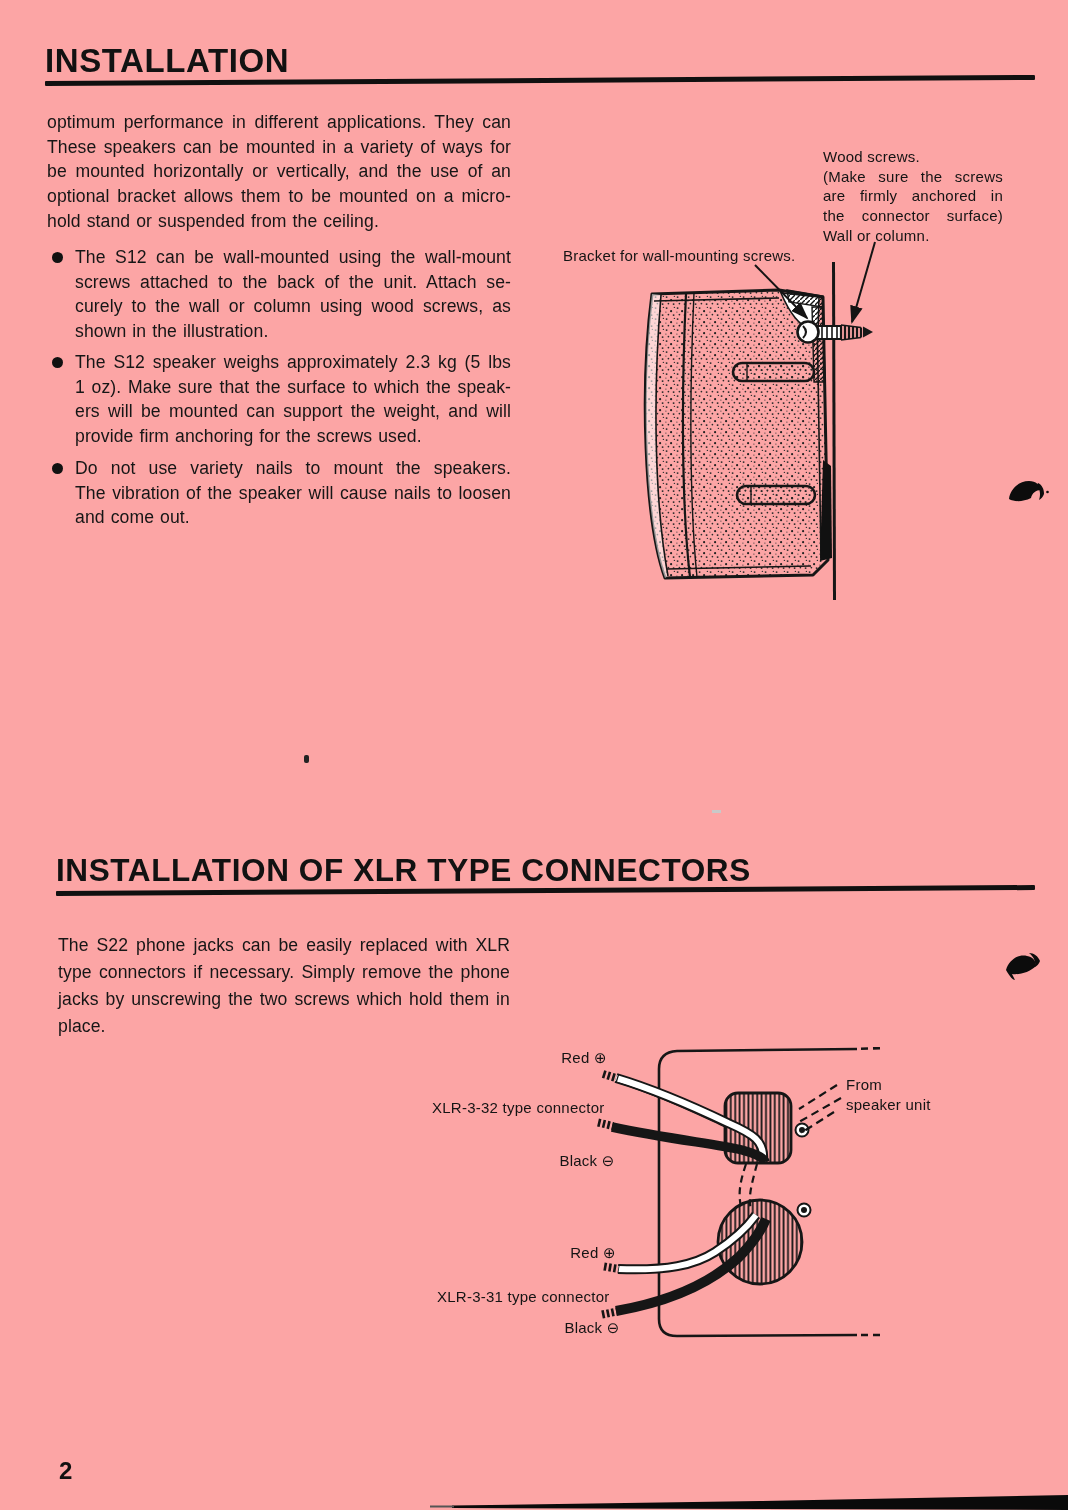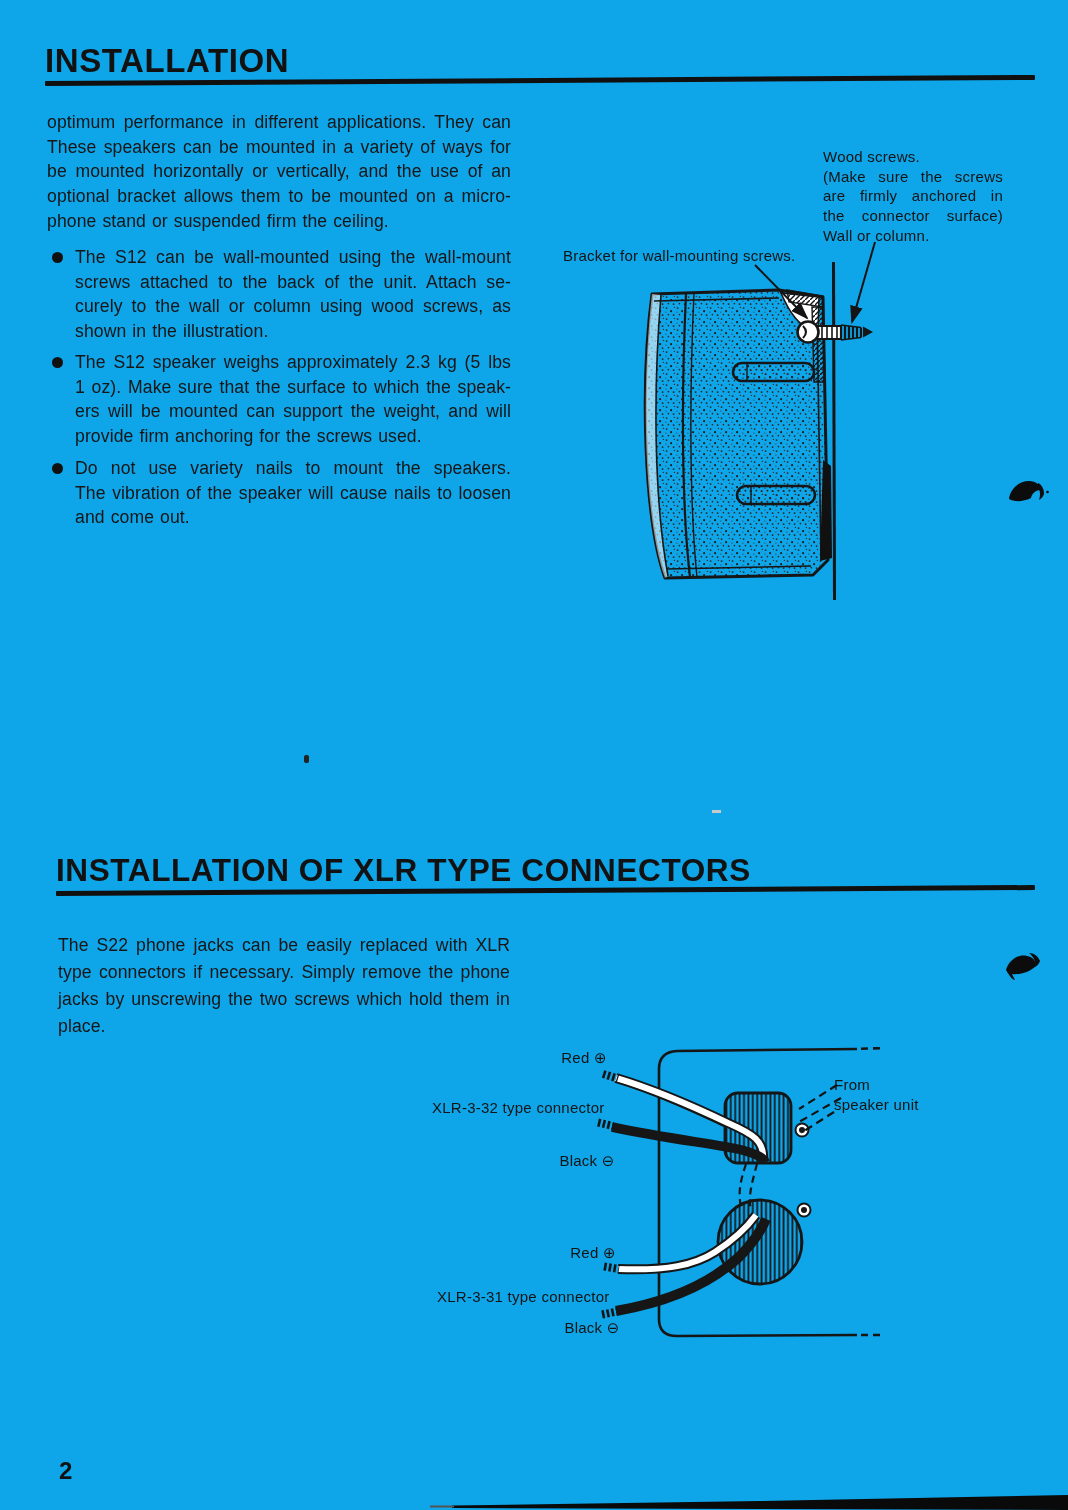--- a/index.html
+++ b/index.html
@@ -1,18 +1,18 @@
 <!DOCTYPE html>
 <html><head>
 <meta charset="utf-8">
 <style>
   html,body { margin:0; padding:0; background:#e9e9e9; }
   .page {
     position:relative; width:1068px; height:1510px; margin:0 auto;
-    background:#0ea5e9; overflow:hidden;
+    background:#fca5a5; overflow:hidden;
     font-family:"Liberation Sans","DejaVu Sans",sans-serif;
     color:#161616;
     -webkit-font-smoothing:antialiased;
   }
   .abs { position:absolute; }
   .h1 {
     font-weight:bold; font-size:33px; letter-spacing:0.6px;
     white-space:nowrap; color:#121212;
   }
   .rule {
@@ -49,21 +49,21 @@
 <div class="page">
 
   <div class="abs h1" style="left:45px; top:42px;">INSTALLATION</div>
   <div class="abs rule" style="left:45px; top:81px; width:990px;"></div>
 
   <div class="abs para" style="left:47px; top:110px;">
     <div class="bline">optimum performance in different applications. They can</div>
     <div class="bline">These speakers can be mounted in a variety of ways for</div>
     <div class="bline">be mounted horizontally or vertically, and the use of an</div>
     <div class="bline">optional bracket allows them to be mounted on a micro-</div>
-    <div class="bline last">phone stand or suspended firm the ceiling.</div>
+    <div class="bline last">hold stand or suspended from the ceiling.</div>
   </div>
 
   <div class="abs bullet" style="left:47px; top:245px;">
     <div class="bullet-dot"></div>
     <div class="bullet-text">
       <div class="bline">The S12 can be wall-mounted using the wall-mount</div>
       <div class="bline">screws attached to the back of the unit. Attach se-</div>
       <div class="bline">curely to the wall or column using wood screws, as</div>
       <div class="bline last">shown in the illustration.</div>
     </div>
@@ -249,21 +249,21 @@
 
       <g>
         <path d="M 191,281 C 248,271 288,251 314,227 C 327,214 336,201 341,189" fill="none" stroke="#161616" stroke-width="10"></path>
         <path d="M 177,284.5 L 192,281.5" stroke="#161616" stroke-width="8" stroke-dasharray="2.6 2.2"></path>
       </g>
     </svg>
 
     <div class="abs fl fl-right" style="left:100px; top:18px; width:118px;">Red ⊕</div>
     <div class="abs fl" style="left:7px; top:68px;">XLR-3-32 type connector</div>
     <div class="abs fl fl-right" style="left:102px; top:121px; width:120px;">Black ⊖</div>
-    <div class="abs fl-block" style="left:409px; top:45px; width:110px;">
+    <div class="abs fl-block" style="left:421px; top:45px; width:110px;">
       <div class="fl">From</div>
       <div class="fl">speaker unit</div>
     </div>
     <div class="abs fl fl-right" style="left:109px; top:213px; width:118px;">Red ⊕</div>
     <div class="abs fl" style="left:12px; top:257px;">XLR-3-31 type connector</div>
     <div class="abs fl fl-right" style="left:107px; top:288px; width:120px;">Black ⊖</div>
   </div>
 
   <div class="abs pagenum" style="left:59px; top:1457px;">2</div>
 

